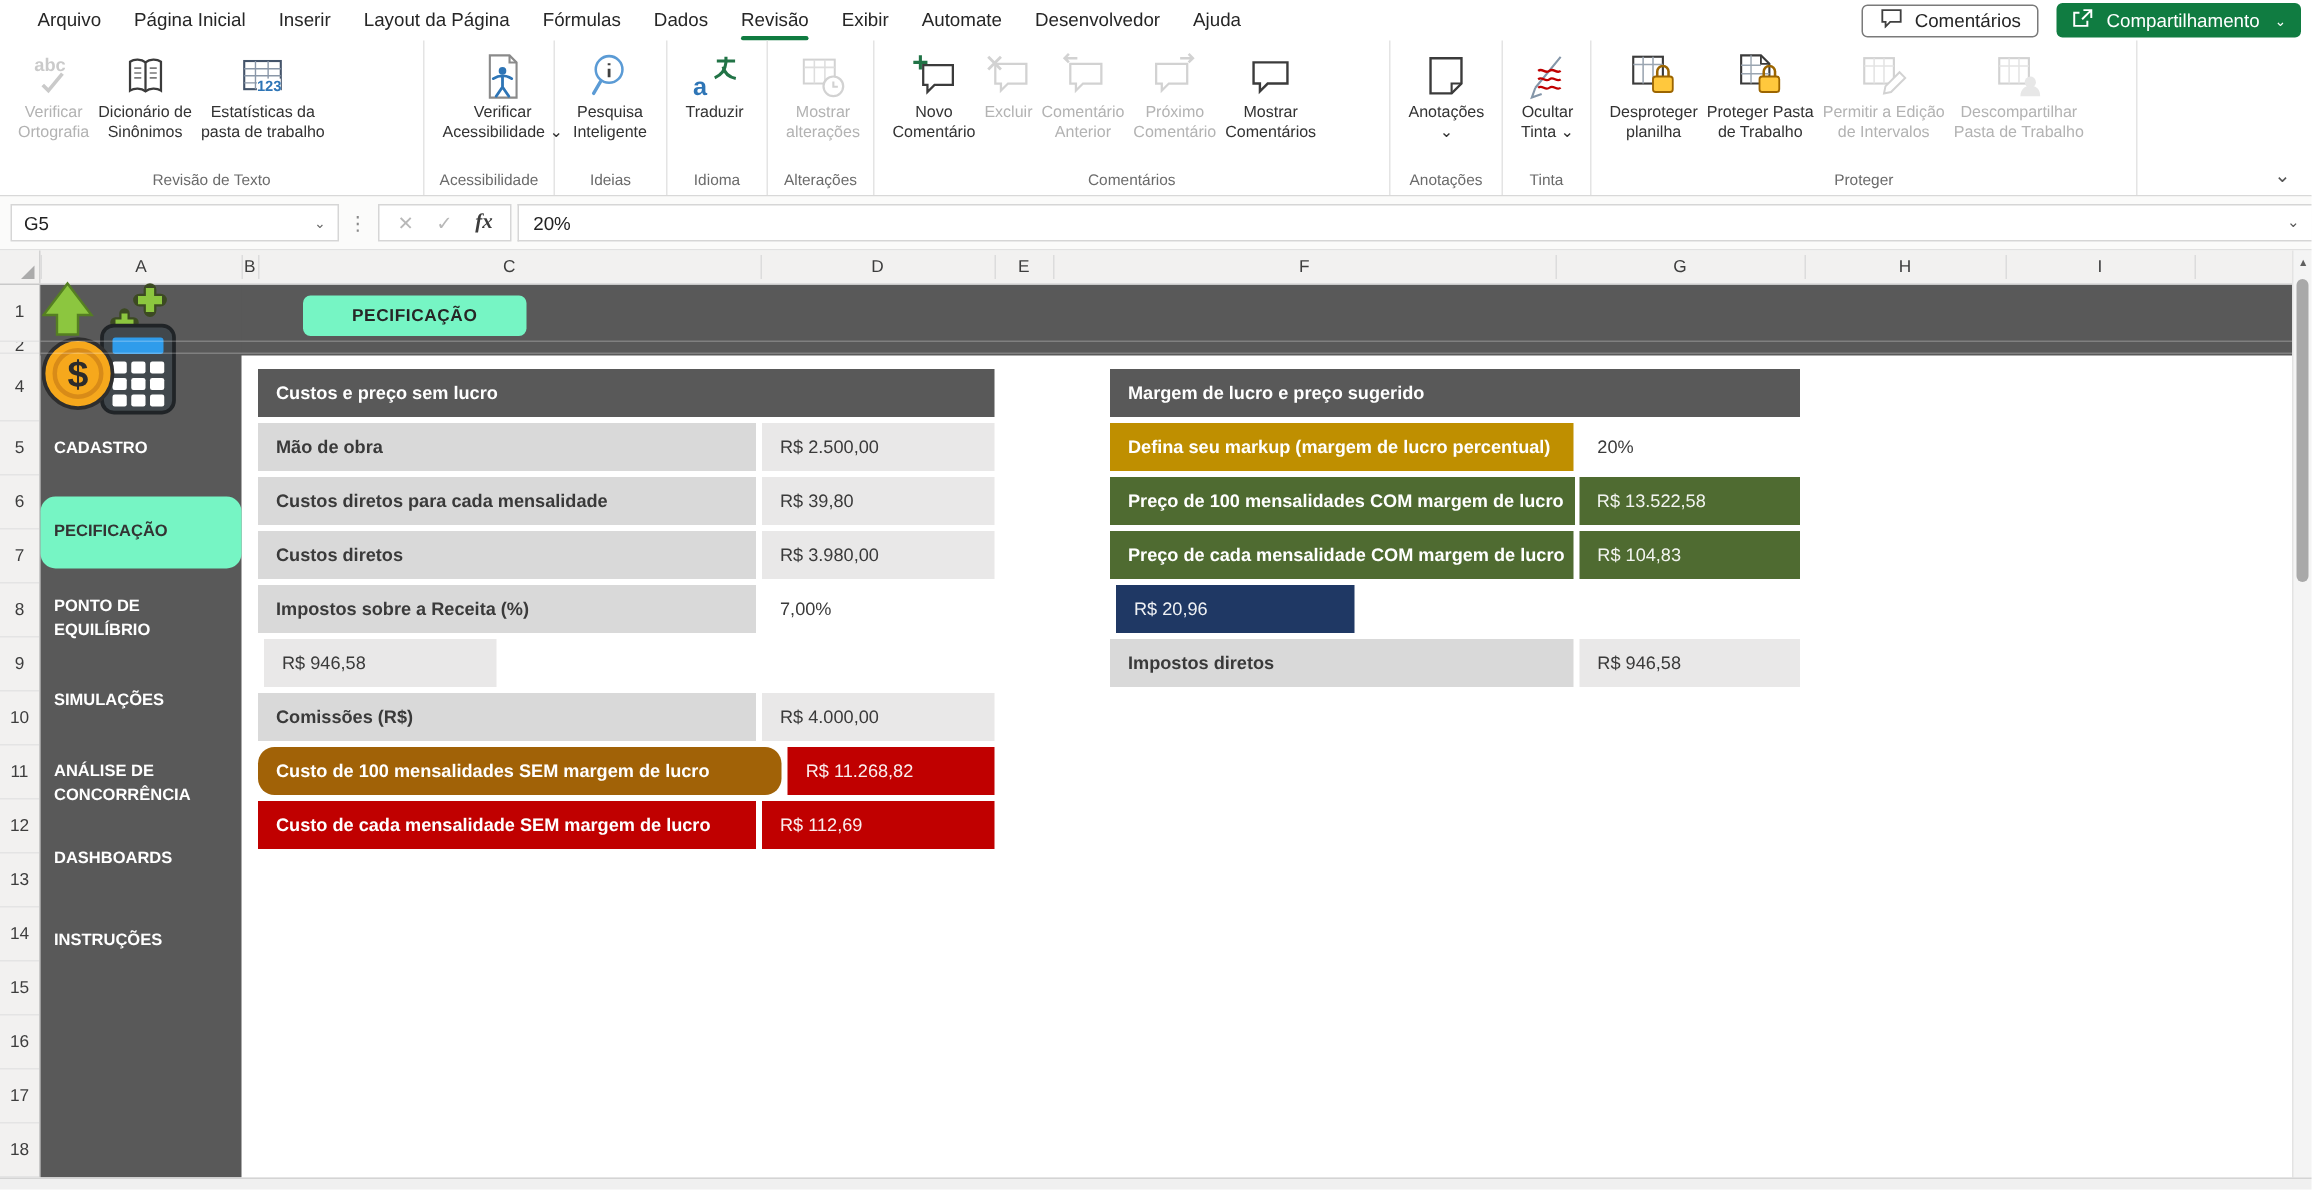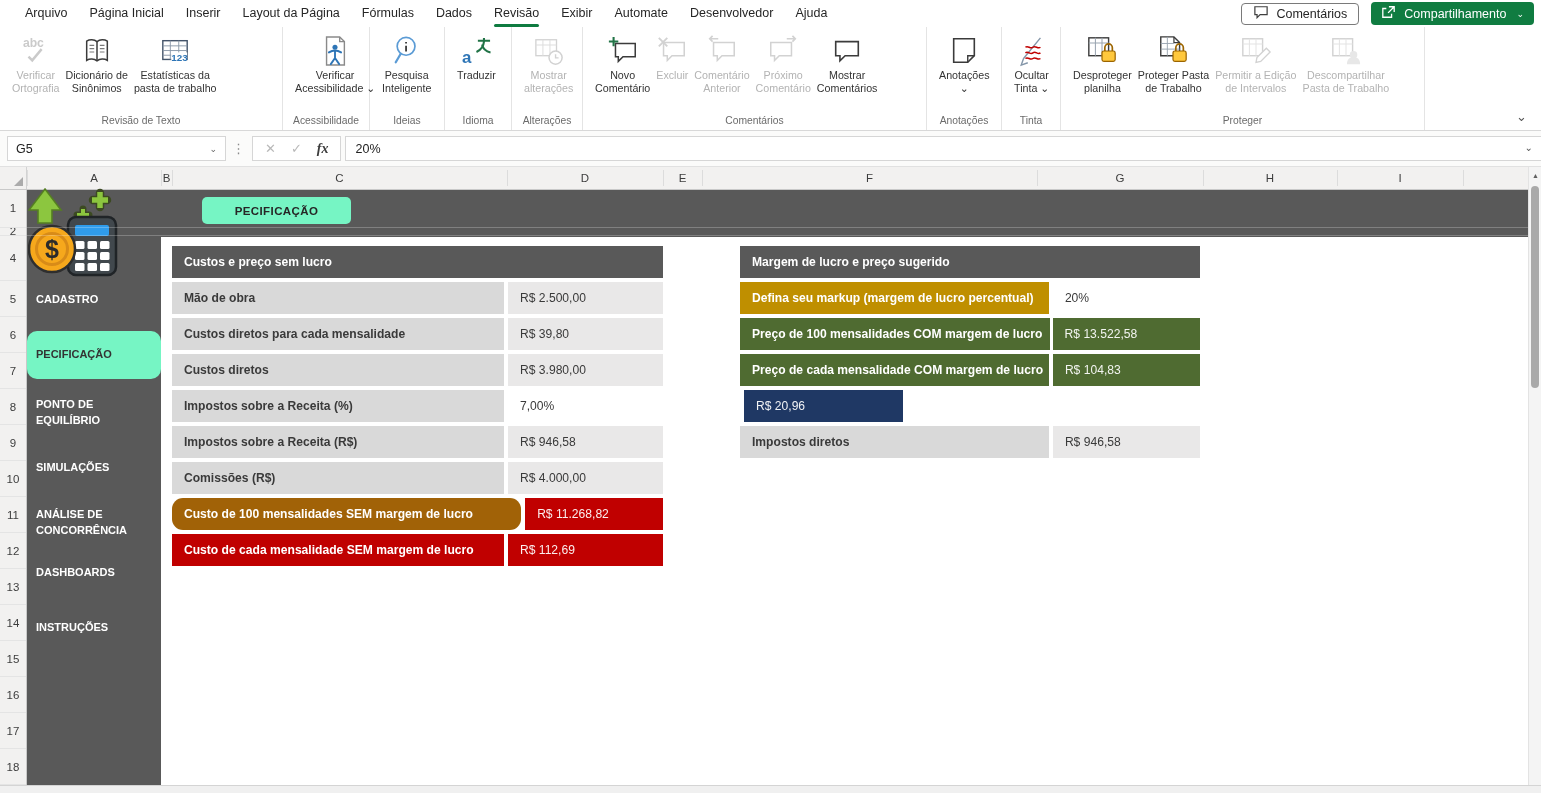--- a/index.html
+++ b/index.html
@@ -497,21 +497,20 @@
         </div>
         <div class="t-row">
           <div class="t-cell t-label" style="width: 332px; background: rgb(217, 217, 217); color: rgb(58, 58, 58);">Custos diretos</div>
           <div class="t-cell t-value" style="width: 155px; margin-left: 4px; background: rgb(233, 232, 232); color: rgb(58, 58, 58);">R$ 3.980,00</div>
         </div>
         <div class="t-row">
           <div class="t-cell t-label" style="width: 332px; background: rgb(217, 217, 217); color: rgb(58, 58, 58);">Impostos sobre a Receita (%)</div>
           <div class="t-cell t-value" style="width: 155px; margin-left: 4px; background: rgb(255, 255, 255); color: rgb(58, 58, 58);">7,00%</div>
         </div>
         <div class="t-row">
-          <div class="t-cell t-label" style="width: 332px; background: rgb(217, 217, 217); color: rgb(58, 58, 58);">Impostos sobre a Receita (R$)</div>
           <div class="t-cell t-value" style="width: 155px; margin-left: 4px; background: rgb(233, 232, 232); color: rgb(58, 58, 58);">R$ 946,58</div>
         </div>
         <div class="t-row">
           <div class="t-cell t-label" style="width: 332px; background: rgb(217, 217, 217); color: rgb(58, 58, 58);">Comissões (R$)</div>
           <div class="t-cell t-value" style="width: 155px; margin-left: 4px; background: rgb(233, 232, 232); color: rgb(58, 58, 58);">R$ 4.000,00</div>
         </div>
         <div class="t-row">
           <div class="t-cell t-label" style="width: 395px; background: #a16207; color: rgb(255, 255, 255); border-radius: 11px;">Custo de 100 mensalidades SEM margem de lucro</div>
           <div class="t-cell t-value" style="width: 155px; margin-left: 4px; background: rgb(192, 0, 0); color: rgba(255, 255, 255, 0.93);">R$ 11.268,82</div>
         </div>

